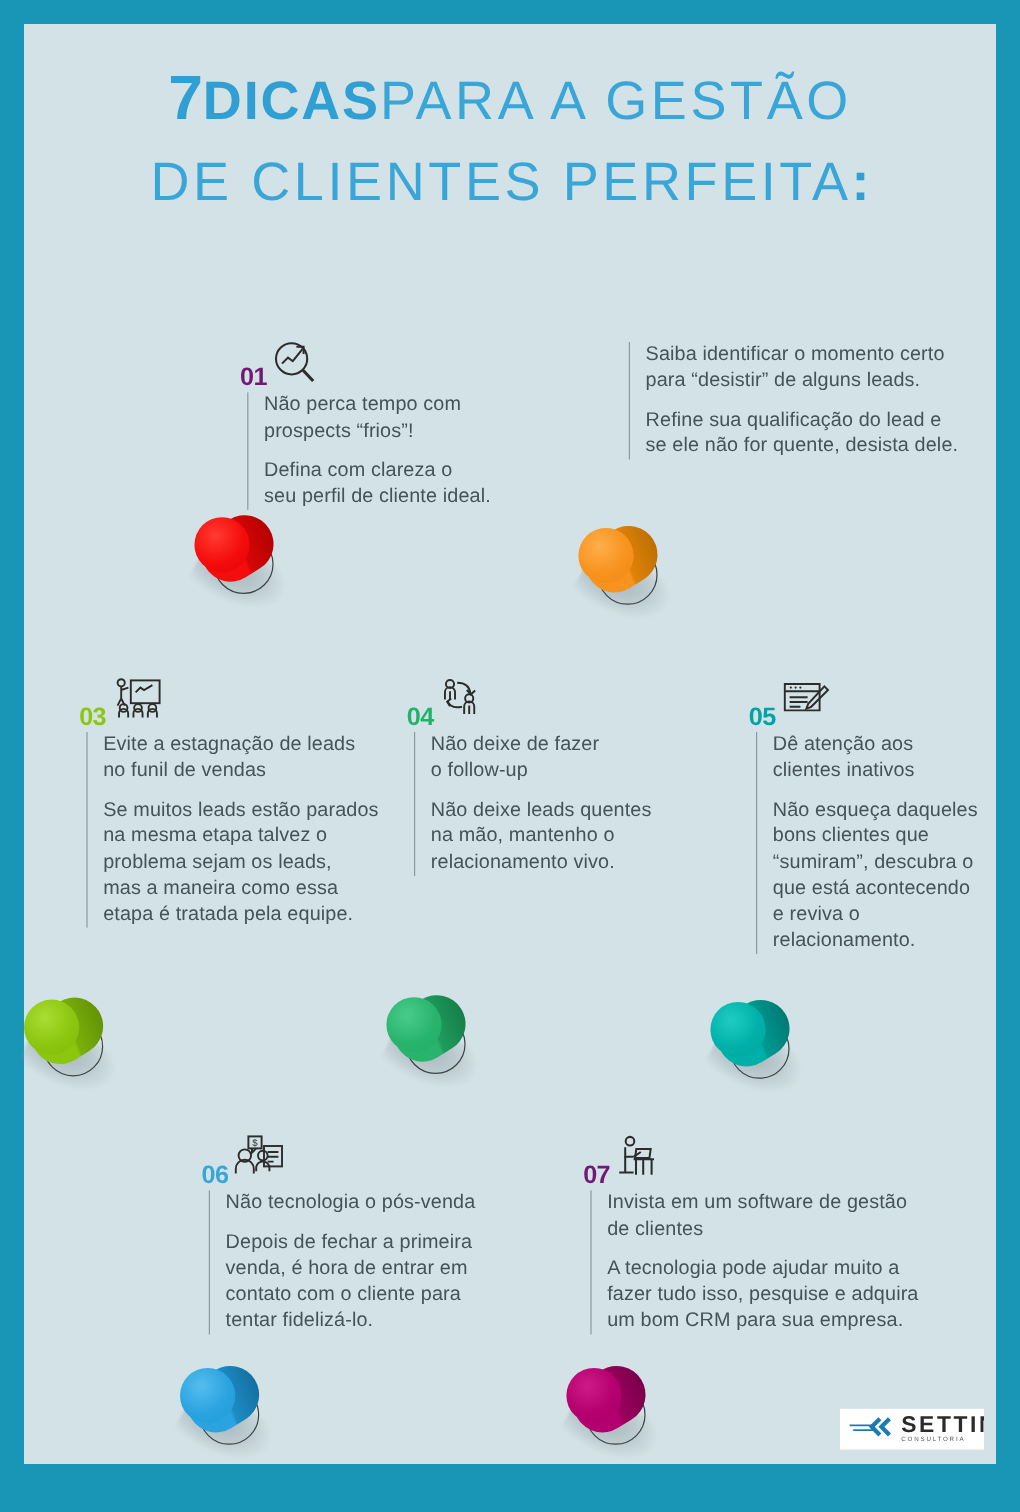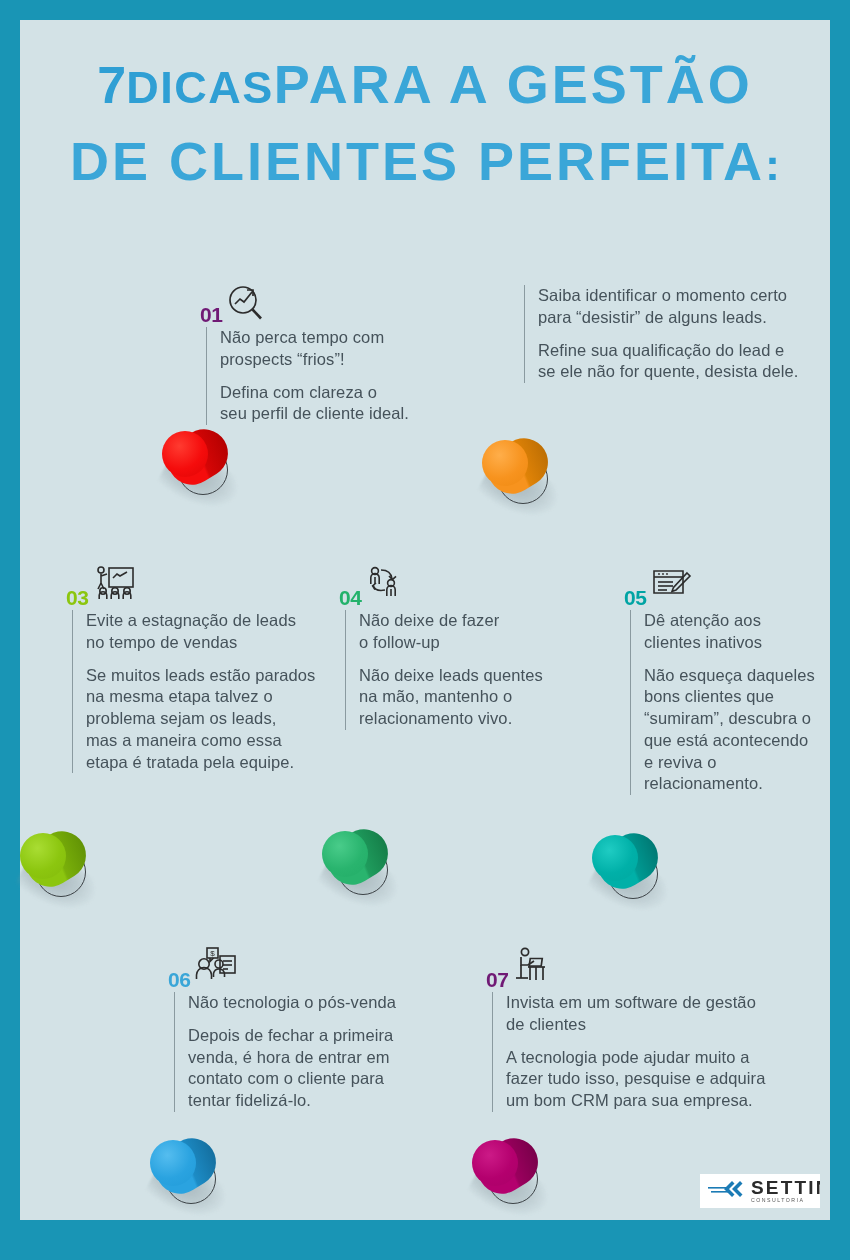--- a/index.html
+++ b/index.html
@@ -26,21 +26,21 @@
   .title-line{display:block;white-space:nowrap;}
   .t-seven{
     font-size:52px;font-weight:bold;color:#2f9fd4;
     letter-spacing:0px;vertical-align:baseline;
   }
   .t-dicas{
     font-size:45px;font-weight:bold;color:#2f9fd4;
     letter-spacing:1.5px;
   }
   .t-light{
-    font-size:54px;font-weight:700;color:#3aa6d8;
+    font-size:45px;font-weight:400;color:#3aa6d8;
     letter-spacing:3px;
   }
   .t-colon{
     font-size:45px;font-weight:bold;color:#2f9fd4;
   }
 
   
   .tip{position:absolute;}
   .tip-head{
     position:relative;height:42px;
@@ -176,21 +176,21 @@
           <path d="M8.2 35 v-3.5 a3.8 3.8 0 0 1 7.6 0 V35"></path>
           <circle cx="24" cy="27" r="3.2"></circle>
           <path d="M20.2 35 v-3.5 a3.8 3.8 0 0 1 7.6 0 V35"></path>
           <circle cx="36" cy="27" r="3.2"></circle>
           <path d="M32.2 35 v-3.5 a3.8 3.8 0 0 1 7.6 0 V35"></path>
         </svg>
       </span>
     </div>
     <div class="tip-body">
       <p class="tip-p" style="white-space:pre-line;">Evite a estagnação de leads
-no tempo de vendas</p>
+no funil de vendas</p>
       <p class="tip-p" style="white-space:pre-line;">Se muitos leads estão parados
 na mesma etapa talvez o
 problema sejam os leads,
 mas a maneira como essa
 etapa é tratada pela equipe.</p>
     </div>
   </div>
 
   <div class="tip" style="left:319px;top:548px;width:240px;">
     <div class="tip-head">

